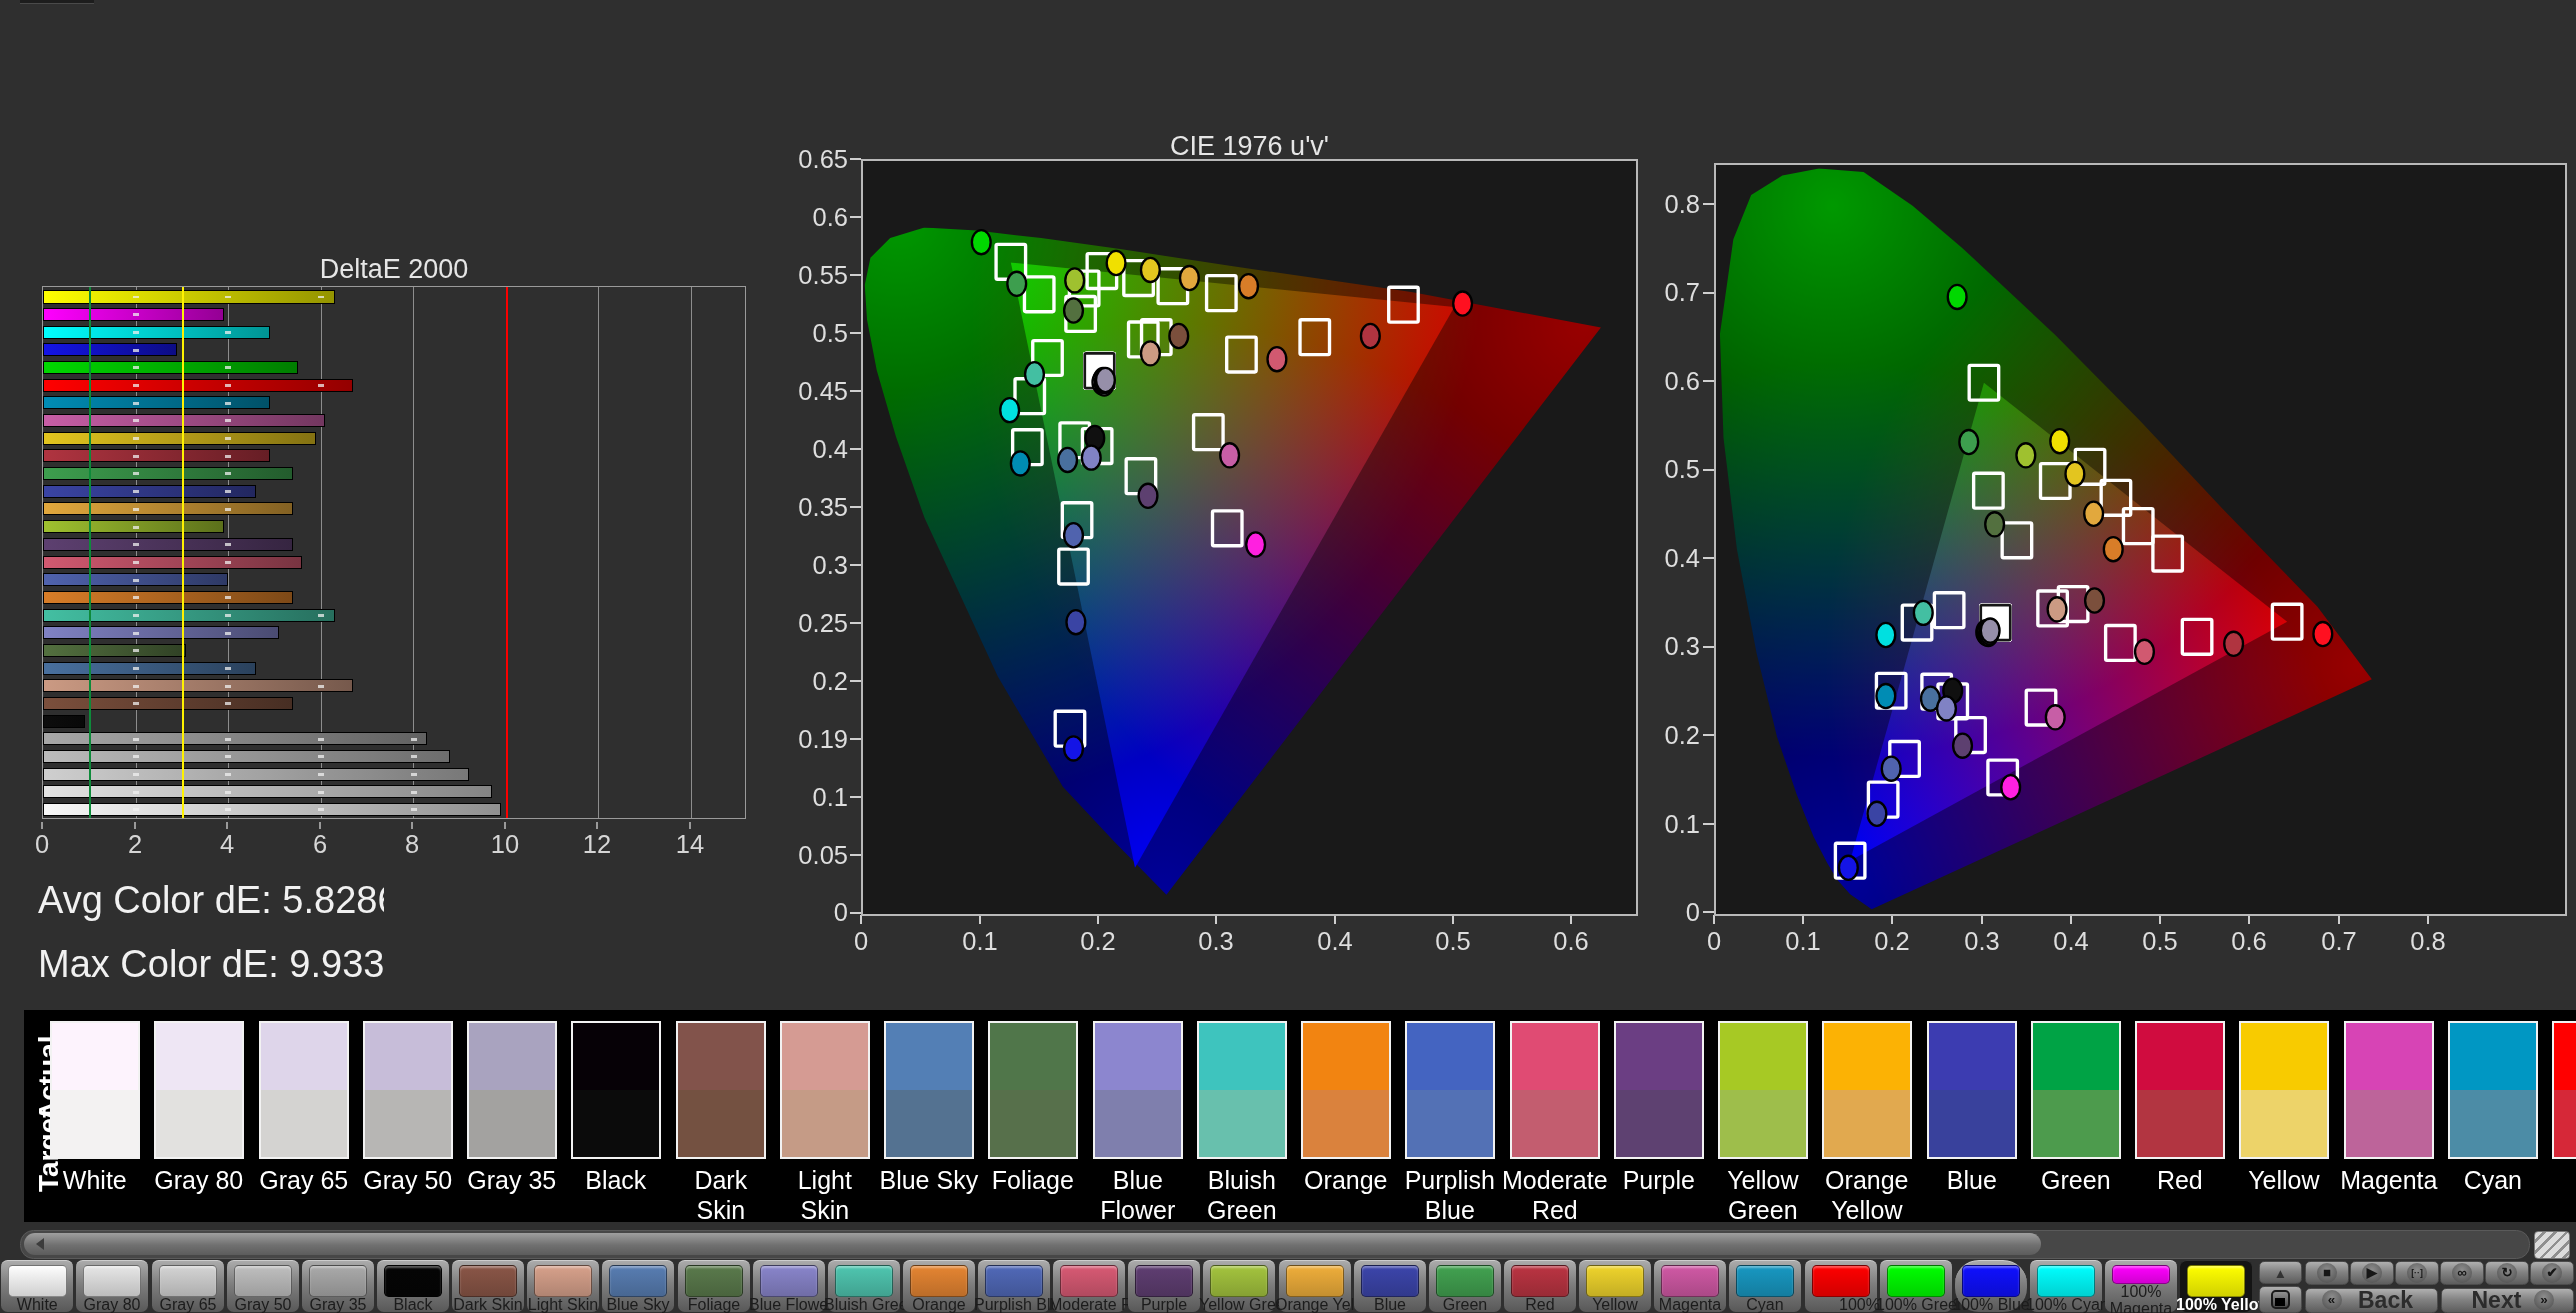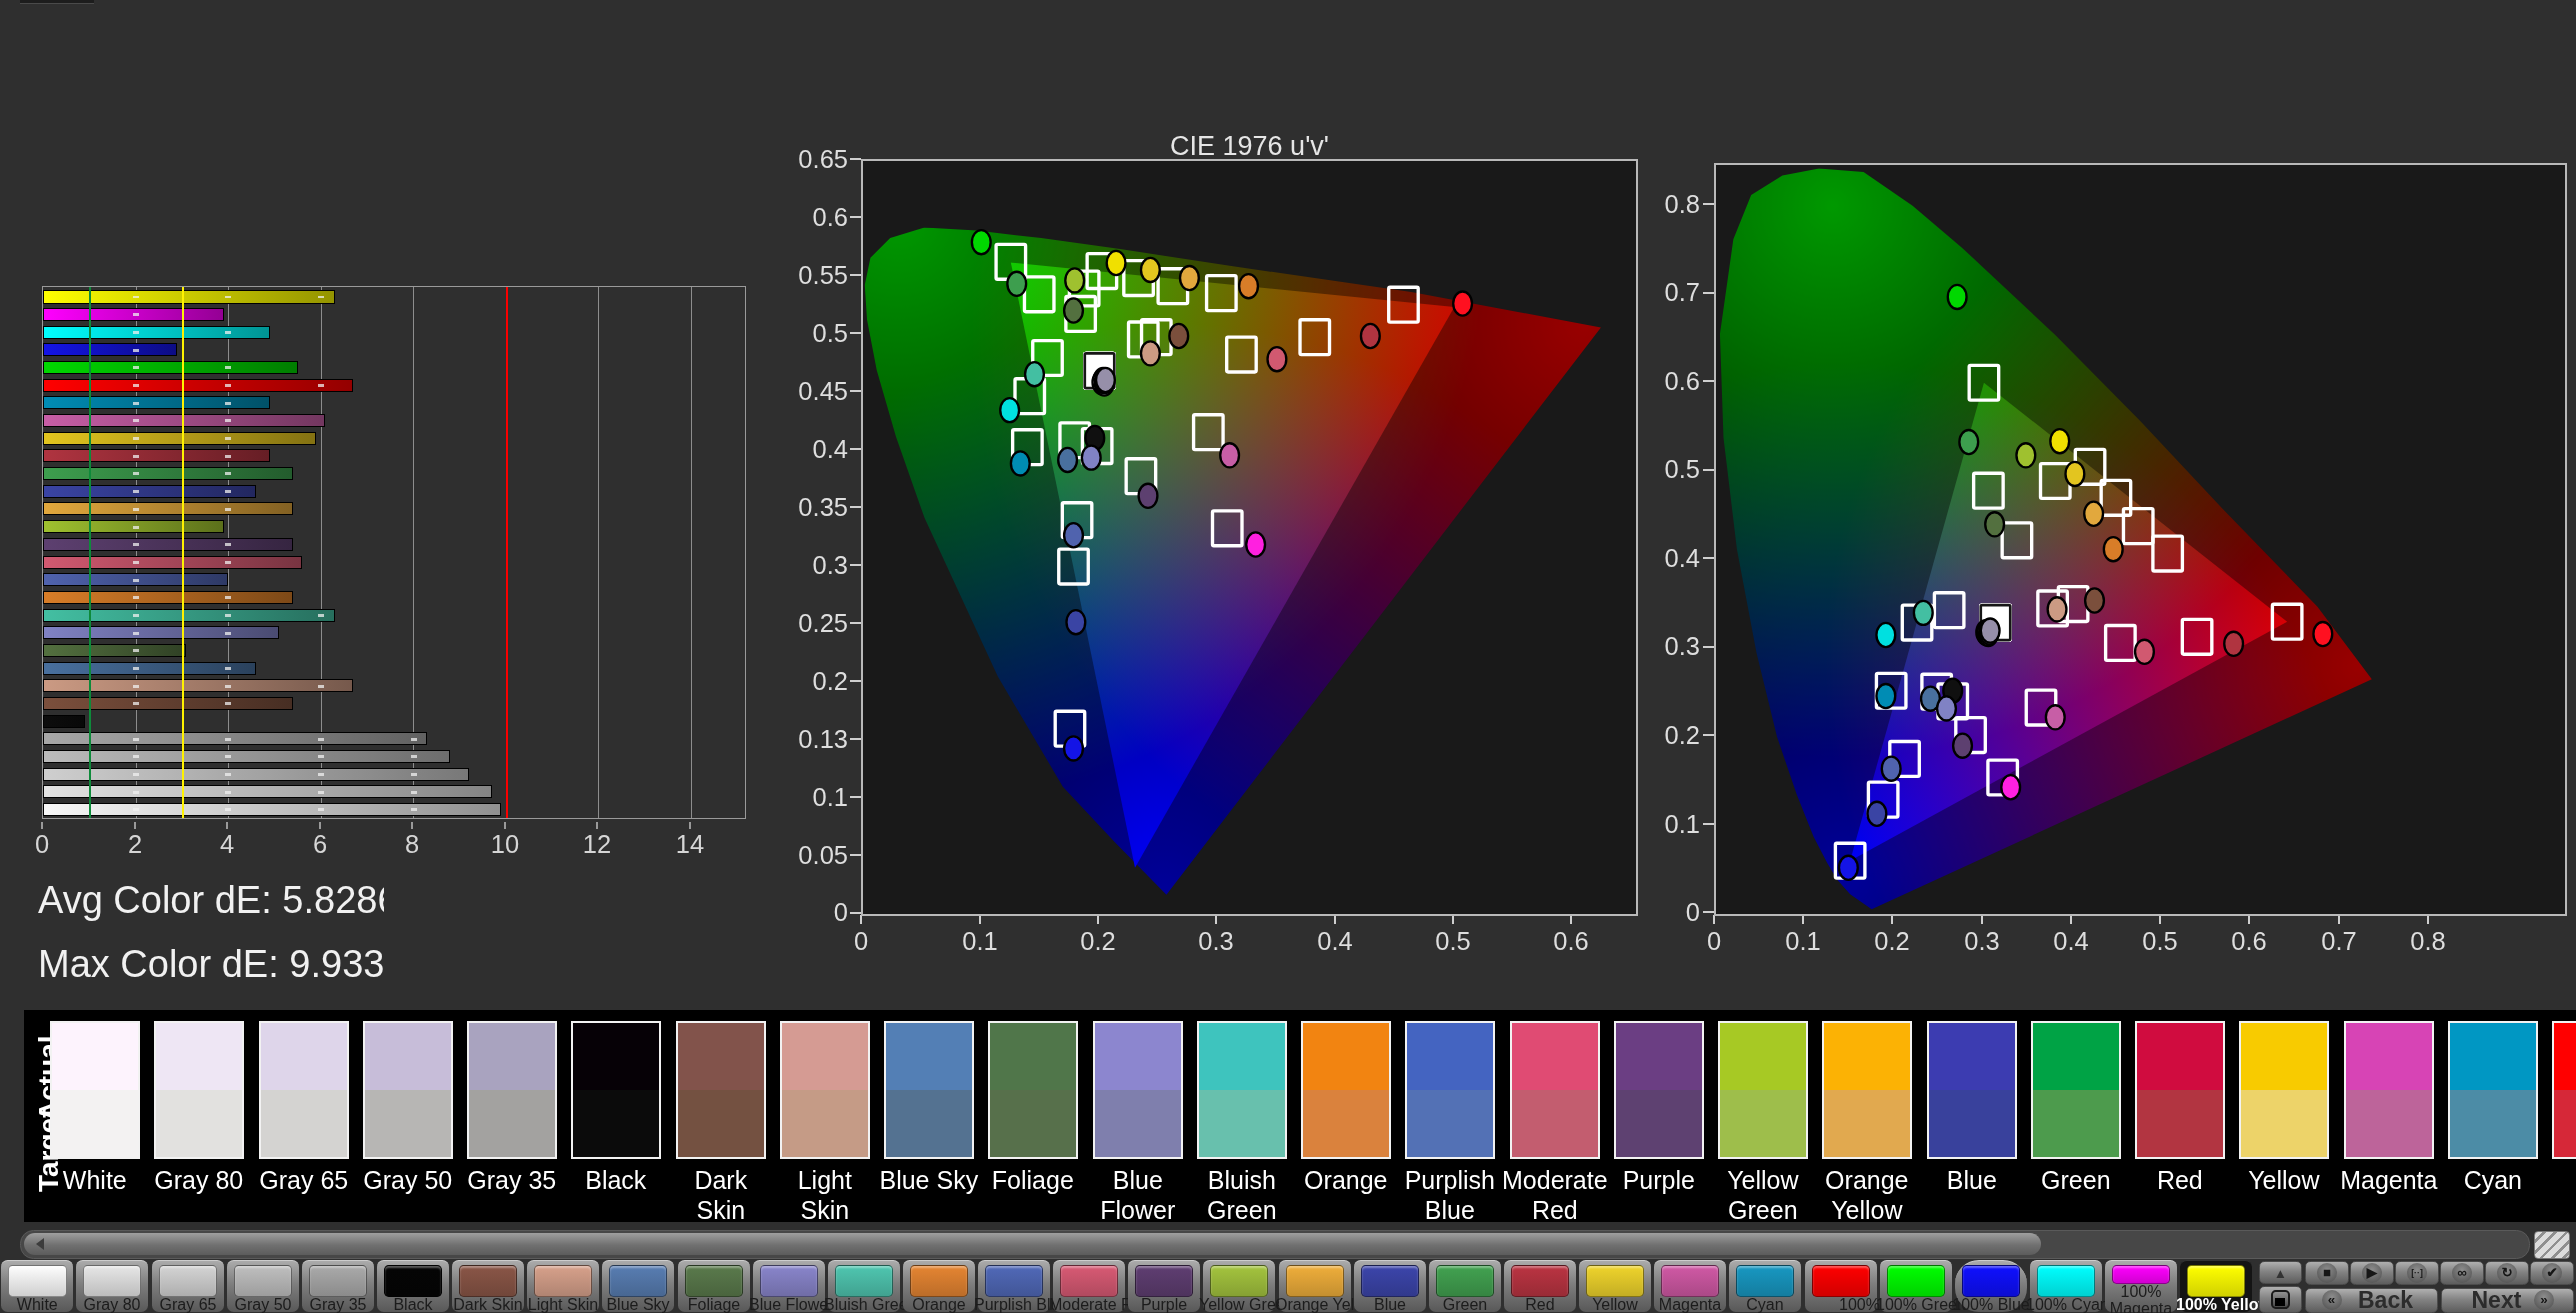--- a/index.html
+++ b/index.html
@@ -60,20 +60,21 @@
     background:radial-gradient(circle at 50% 35%,#8d8d8d,#4a4a4a);color:#161616;font-size:13.4px;line-height:20px;text-align:center;font-weight:bold;}
   .navtxt{position:absolute;top:50%;transform:translateY(-50%);font-size:23px;font-weight:bold;color:#2c2c2c;}
   svg{position:absolute;left:0;top:0;}
 </style>
 </head>
 <body>
 
 <div id="page">
   <div class="abs" id="top-artifact"></div>
 
+  <div class="abs" id="bar-title">DeltaE 2000</div>
   <div class="abs" id="bar-plot">
       <div class="gridline" style="left: 93px;"></div>
       <div class="gridline" style="left: 185px;"></div>
       <div class="gridline" style="left: 278px;"></div>
       <div class="gridline" style="left: 370px;"></div>
       <div class="gridline" style="left: 463px;"></div>
       <div class="gridline" style="left: 555px;"></div>
       <div class="gridline" style="left: 648px;"></div>
       <div class="bar" title="100% Yellow" style="top: 3.4px; left: 0px; width: 292px; background: linear-gradient(to right, rgb(255, 255, 0), rgb(148, 148, 0));"></div>
       <div class="bar-dash" style="left: 90px; top: 8.7px;"></div>
@@ -213,21 +214,21 @@
       <div class="y-lab" style="left: 761px; top: 449px;">0.4</div>
       <div class="y-tickmark" style="left: 850px; top: 448px;"></div>
       <div class="y-lab" style="left: 761px; top: 507px;">0.35</div>
       <div class="y-tickmark" style="left: 850px; top: 506px;"></div>
       <div class="y-lab" style="left: 761px; top: 565px;">0.3</div>
       <div class="y-tickmark" style="left: 850px; top: 564px;"></div>
       <div class="y-lab" style="left: 761px; top: 623px;">0.25</div>
       <div class="y-tickmark" style="left: 850px; top: 622px;"></div>
       <div class="y-lab" style="left: 761px; top: 681px;">0.2</div>
       <div class="y-tickmark" style="left: 850px; top: 680px;"></div>
-      <div class="y-lab" style="left: 761px; top: 739px;">0.13</div>
+      <div class="y-lab" style="left: 761px; top: 739px;">0.19</div>
       <div class="y-tickmark" style="left: 850px; top: 738px;"></div>
       <div class="y-lab" style="left: 761px; top: 797px;">0.1</div>
       <div class="y-tickmark" style="left: 850px; top: 796px;"></div>
       <div class="y-lab" style="left: 761px; top: 855px;">0.05</div>
       <div class="y-tickmark" style="left: 850px; top: 854px;"></div>
       <div class="y-lab" style="left: 761px; top: 912px;">0</div>
       <div class="y-tickmark" style="left: 850px; top: 912px;"></div>
       <div class="x-tickmark" style="left: 861px; top: 915px;"></div>
       <div class="cie-xlab" style="left: 861px; top: 927px;">0</div>
       <div class="x-tickmark" style="left: 980px; top: 915px;"></div>

